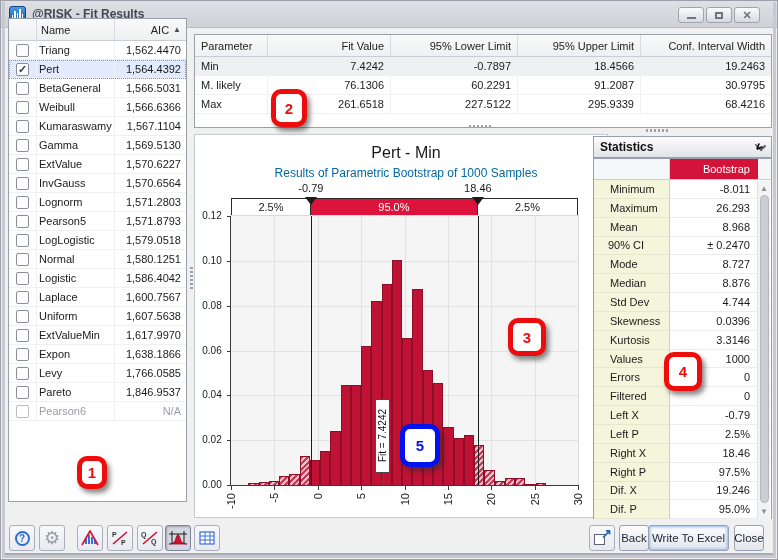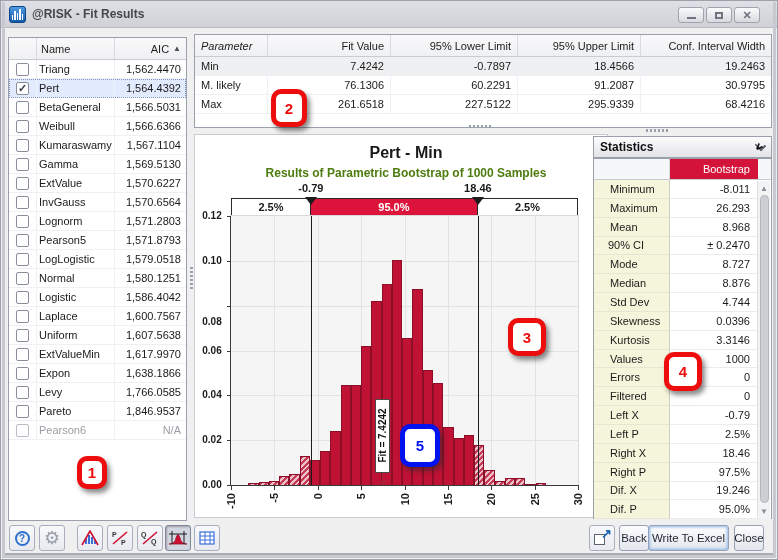--- a/index.html
+++ b/index.html
@@ -17,59 +17,59 @@
 #app-icon i { display:block; width:2px; background:#fff; }
 #title-text { position:absolute; left:31px; top:6px; font-size:12px; font-weight:bold; color:#45474f; }
 .winbtn { position:absolute; top:6px; width:26px; height:16px; border:1px solid #9ea3ad; border-radius:3px;
   background:linear-gradient(#fbfbfc,#d8dae0); display:flex; align-items:center; justify-content:center; }
 .winbtn .glyph-min { width:9px; height:2px; background:#70747e; margin-top:6px; }
 .winbtn .glyph-max { width:8px; height:7px; border:2px solid #70747e; }
 .winbtn .glyph-close { font-size:11px; font-weight:bold; color:#70747e; line-height:1; }
 
 .panel { position:absolute; background:#fff; border:1px solid #9aa0ab; }
 
-#fit-list { left:7px; top:36px; width:179px; height:484px; }
+#fit-list { left:7px; top:17px; width:179px; height:484px; }
 .lheader { display:flex; height:22px; background:linear-gradient(#f9f9fa,#eff0f2); border-bottom:1px solid #c9ccd2; font-size:11px; color:#222; }
 .lheader .hc { display:flex; align-items:center; }
 .hc.c1 { width:27px; }
 .hc.c2 { width:78px; border-left:1px solid #d9dae0; padding-left:4px; }
 .hc.c3 { flex:1; border-left:1px solid #d9dae0; justify-content:flex-end; padding-right:5px; }
 .sort-arrow { font-size:8px; color:#4a4e57; margin-left:4px; }
 .lrow { display:flex; height:19px; font-size:11px; align-items:stretch; position:relative; }
 .lrow .cell { display:flex; align-items:center; border-bottom:1px solid #eef0f3; }
 .lrow .cc { width:27px; justify-content:center; }
 .lrow .nc { width:78px; border-left:1px solid #eef0f3; padding-left:2px; }
 .lrow .ac { flex:1; border-left:1px solid #eef0f3; justify-content:flex-end; padding-right:5px; }
 .lrow.selected .cell { background:#e2eafd; }
 .lrow.selected::after { content:""; position:absolute; inset:0; border:1px dotted #7d96c6; pointer-events:none; }
 .lrow.disabled { color:#9a9da3; }
 .cb { width:13px; height:13px; background:#fff; border:1px solid #898f9a; border-radius:2px; font-size:11px; line-height:11px; text-align:center; color:#3a3f48; font-weight:bold; }
 .lrow.disabled .cb { border-color:#b9bcc2; }
 
 #fit-table { left:193px; top:33px; width:578px; height:94px; }
 .theader { display:flex; height:22px; background:linear-gradient(#f9f9fa,#eff0f2); border-bottom:1px solid #c9ccd2; font-size:11px; color:#222; }
 .theader .hc { display:flex; align-items:center; padding:0 6px; }
-.th1 { width:72px;font-style:italic; }
+.th1 { width:72px; }
 .th2 { width:123px; justify-content:flex-end; border-left:1px solid #d9dae0; }
 .th3 { width:127px; justify-content:flex-end; border-left:1px solid #d9dae0; }
 .th4 { width:123px; justify-content:flex-end; border-left:1px solid #d9dae0; }
 .th5 { flex:1; justify-content:flex-end; border-left:1px solid #d9dae0; }
 .trow { display:flex; height:19px; font-size:11px; }
 .trow .cell { display:flex; align-items:center; padding:0 6px; border-bottom:1px solid #eef0f3; }
 .trow .cell + .cell { border-left:1px solid #eef0f3; }
 .trow.hl .cell { background:#eff0f2; }
 .td1 { width:72px; }
 .td2 { width:123px; justify-content:flex-end; }
 .td3 { width:127px; justify-content:flex-end; }
 .td4 { width:123px; justify-content:flex-end; }
 .td5 { flex:1; justify-content:flex-end; }
 
-#chart-panel { left:193px; top:133px; width:414px; height:384px; border-color:#c6cad2;font-weight:bold; }
+#chart-panel { left:193px; top:133px; width:414px; height:384px; border-color:#c6cad2; }
 #chart-title { position:absolute; left:37px; width:348px; top:9px; text-align:center; font-size:16px; color:#1a1a1a; }
-#chart-subtitle { position:absolute; left:37px; width:348px; top:31px; text-align:center; font-size:12px; color:#4d7c0f; }
+#chart-subtitle { position:absolute; left:37px; width:348px; top:31px; text-align:center; font-size:12px; color:#0369a1; }
 #plot { position:absolute; left:36px; top:81px; width:347px; height:269px; background:#f5f5f5; }
 #plot-topline { position:absolute; left:35px; top:80px; width:349px; height:1px; background:#d9d9d9; }
 #plot-rightline { position:absolute; left:383px; top:81px; width:1px; height:269px; background:#d9d9d9; }
 #axis-left { position:absolute; left:35px; top:81px; width:1px; height:270px; background:#3a3a3a; }
 #axis-bottom { position:absolute; left:35px; top:350px; width:349px; height:1px; background:#3a3a3a; }
 .gl-h { position:absolute; left:0; width:100%; height:1px; background:#e2e2e2; }
 .gl-v { position:absolute; top:0; width:1px; height:100%; background:#e2e2e2; }
 .bar { position:absolute; background:#c01235; border:1px solid #8f0e27; border-bottom:none; }
 .bar.hatch { background:repeating-linear-gradient(135deg,#c43a57 0 2px,#eec2cb 2px 4px); }
 .mline { position:absolute; width:1px; background:#1c1c1c; }
@@ -402,21 +402,21 @@
     <div id="axis-bottom"></div>
     <div id="axis-layer">
         <div class="ytick-label" style="left: 2px; top: 344px;">0.00</div>
         <div class="ytick-mark" style="left: 32px; top: 350px;"></div>
         <div class="ytick-label" style="left: 2px; top: 299.167px;">0.02</div>
         <div class="ytick-mark" style="left: 32px; top: 305.167px;"></div>
         <div class="ytick-label" style="left: 2px; top: 254.333px;">0.04</div>
         <div class="ytick-mark" style="left: 32px; top: 260.333px;"></div>
         <div class="ytick-label" style="left: 2px; top: 209.5px;">0.06</div>
         <div class="ytick-mark" style="left: 32px; top: 215.5px;"></div>
-        <div class="ytick-label" style="left: 2px; top: 164.667px; margin-top: 16px;">0.08</div>
+        <div class="ytick-label" style="left: 2px; top: 164.667px;">0.08</div>
         <div class="ytick-mark" style="left: 32px; top: 170.667px;"></div>
         <div class="ytick-label" style="left: 2px; top: 119.833px;">0.10</div>
         <div class="ytick-mark" style="left: 32px; top: 125.833px;"></div>
         <div class="ytick-label" style="left: 2px; top: 75px;">0.12</div>
         <div class="ytick-mark" style="left: 32px; top: 81px;"></div>
         <div class="xtick-mark" style="left: 36px; top: 351px;"></div>
         <div class="xtick-label" style="left: 19px; top: 368px;">-10</div>
         <div class="xtick-mark" style="left: 79.375px; top: 351px;"></div>
         <div class="xtick-label" style="left: 62.375px; top: 368px;">-5</div>
         <div class="xtick-mark" style="left: 122.75px; top: 351px;"></div>

